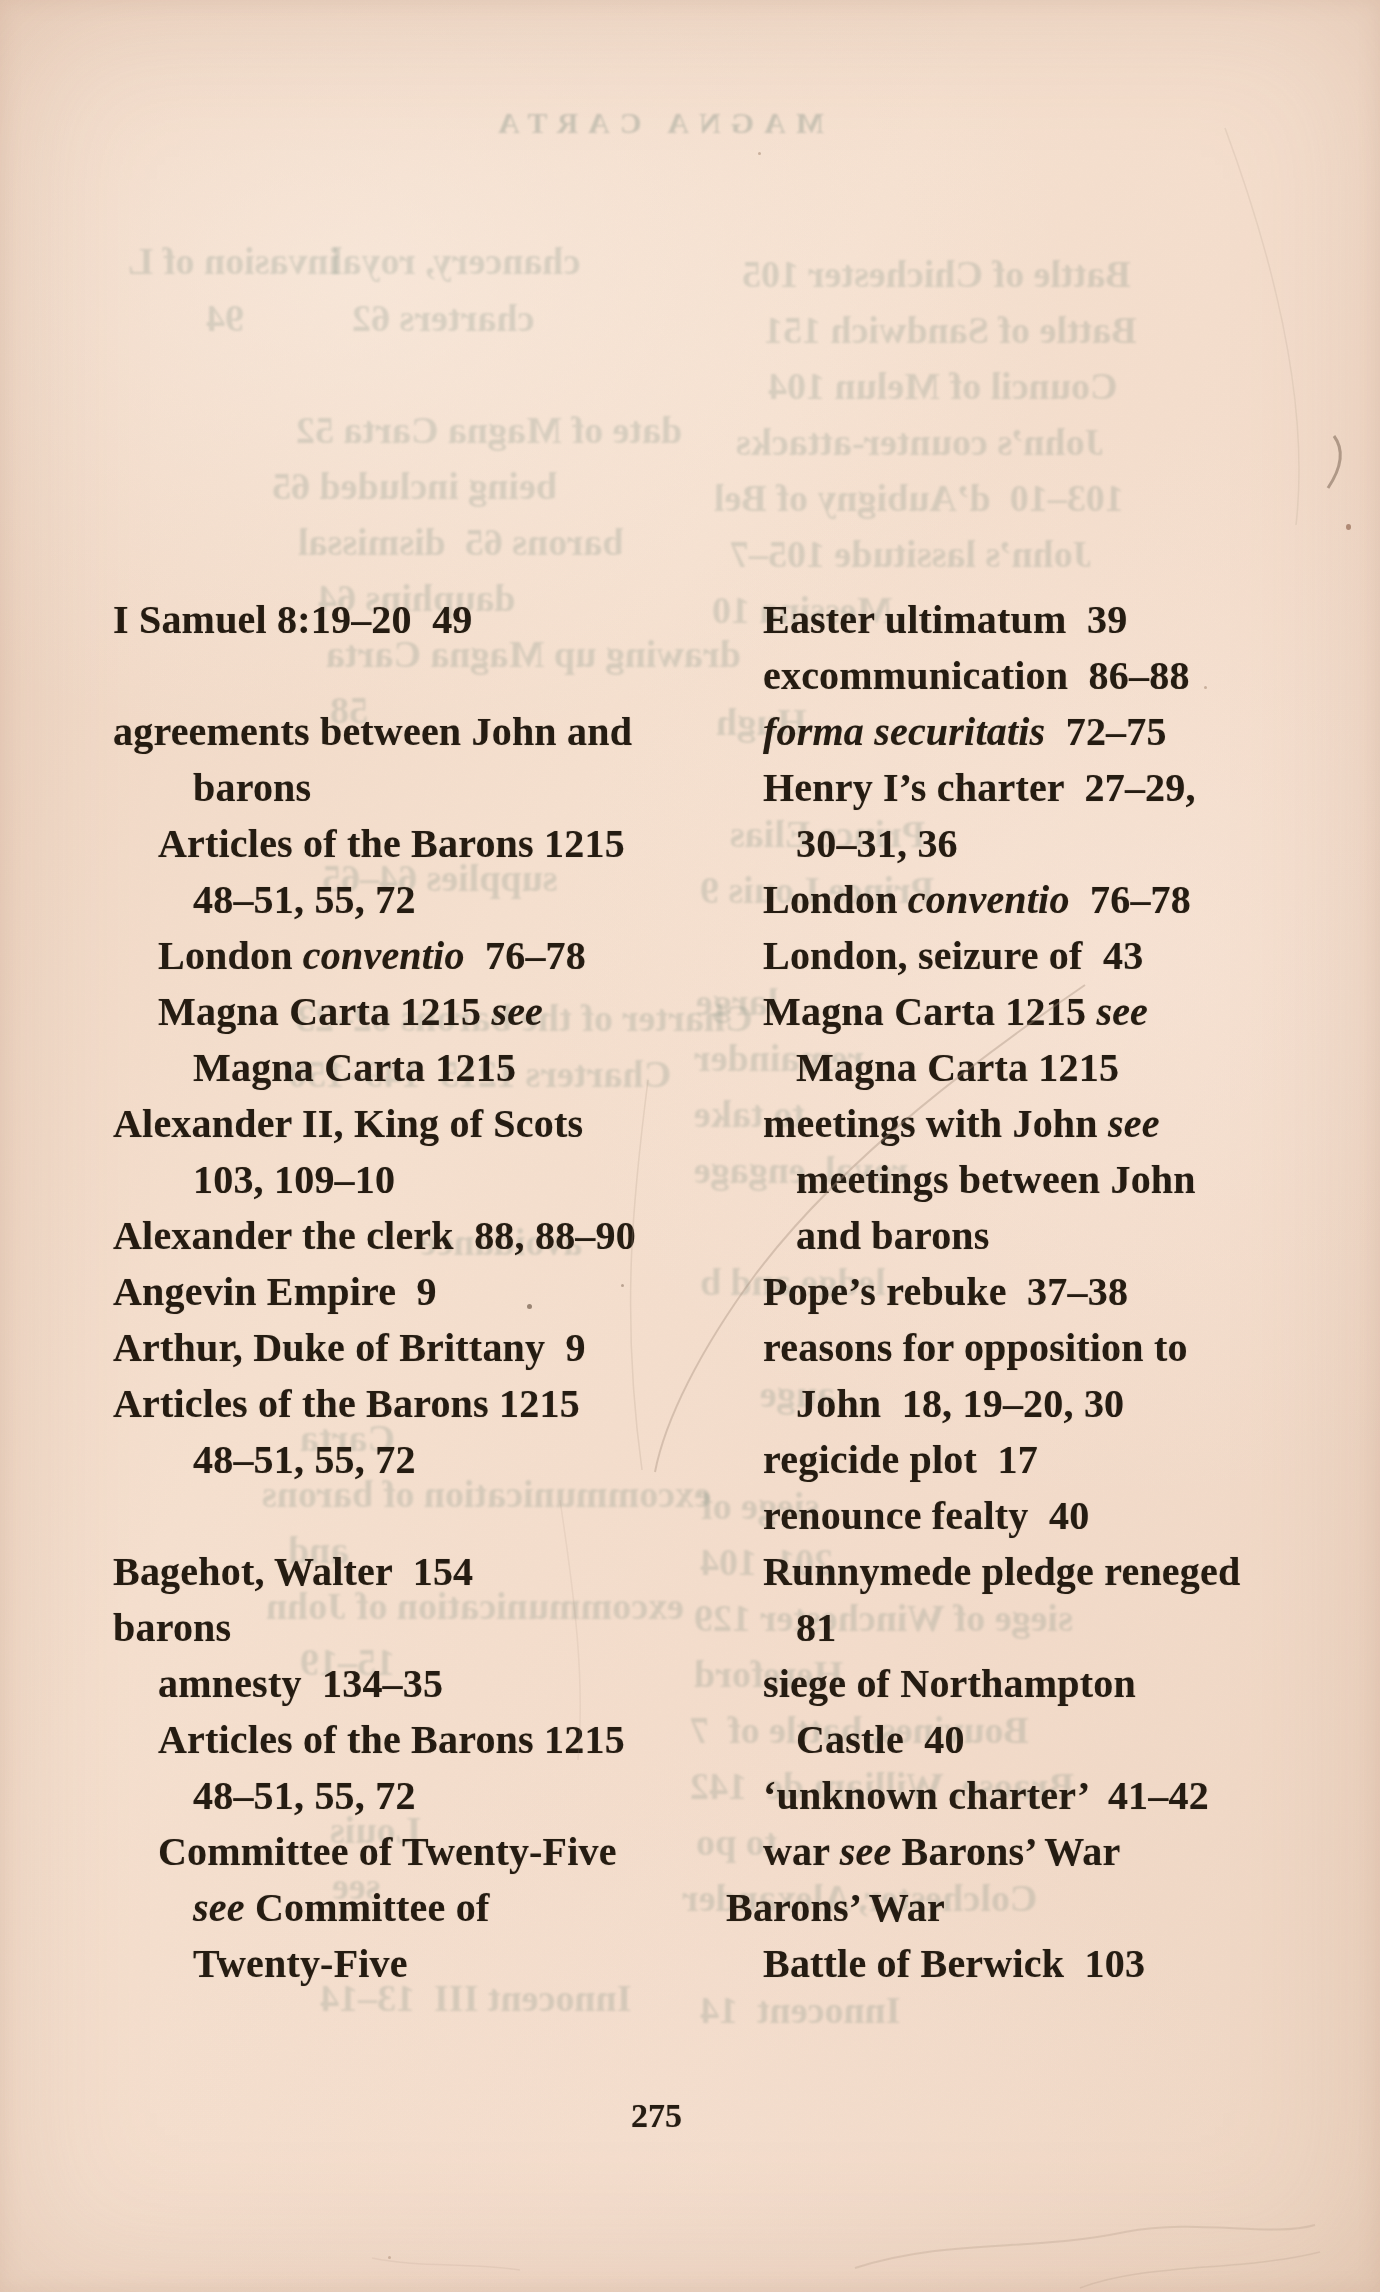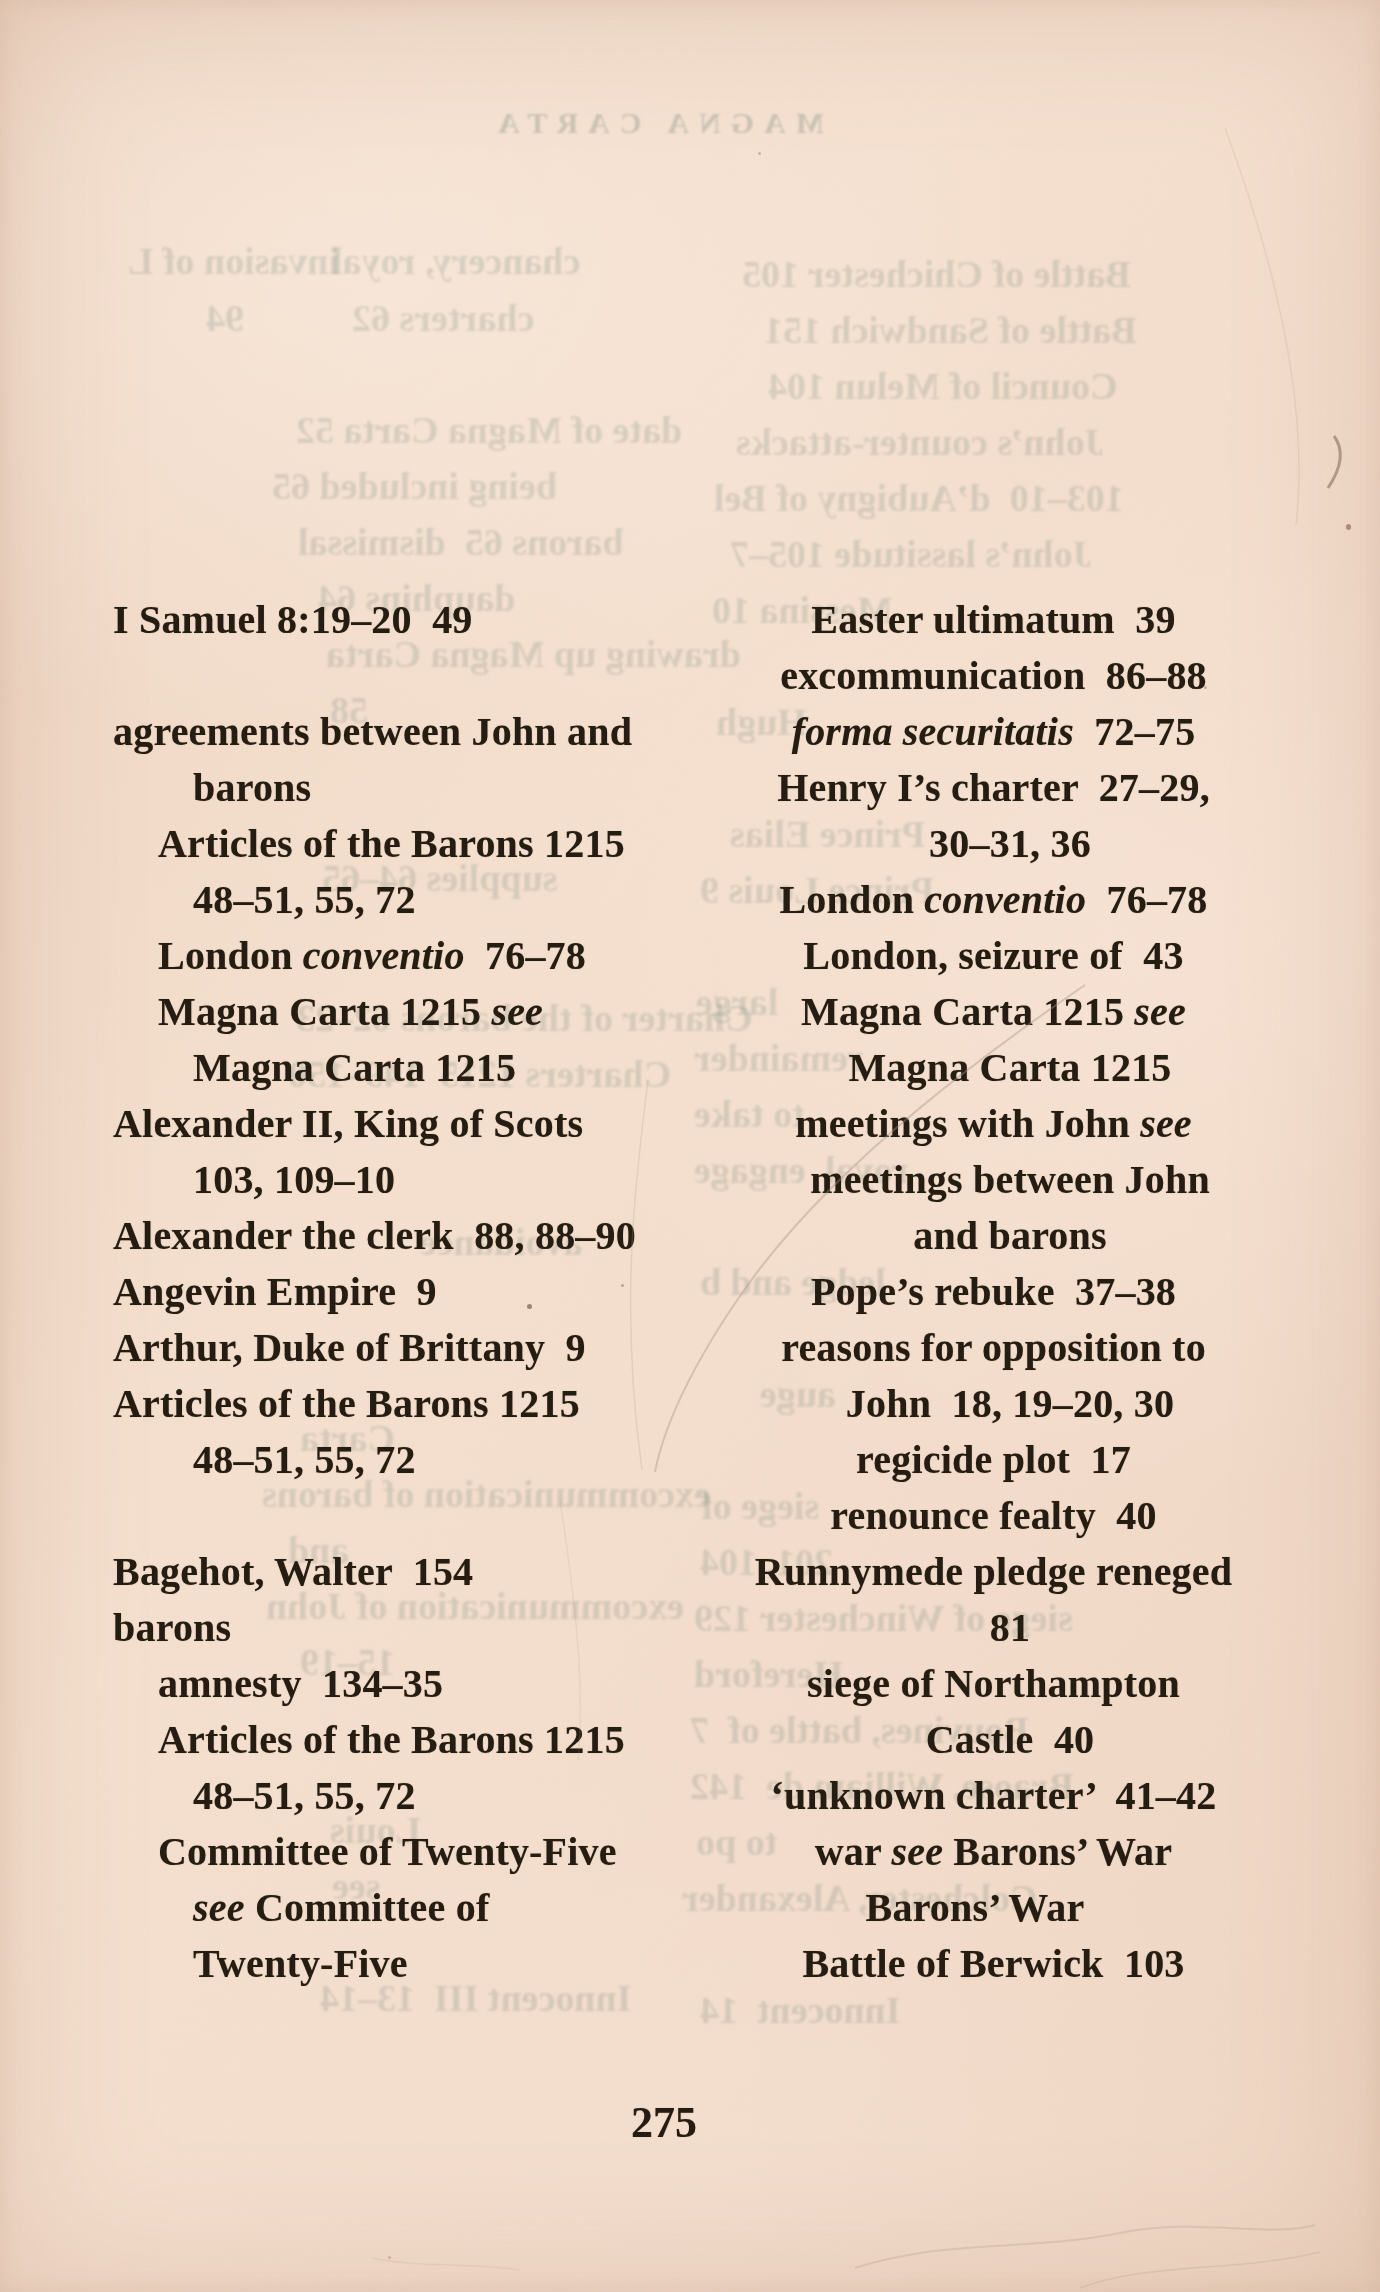--- a/index.html
+++ b/index.html
@@ -21,32 +21,32 @@
     position:absolute;inset:0;pointer-events:none;
     box-shadow: inset 0 0 150px rgba(168,125,96,.22), inset 0 0 22px rgba(172,132,104,.16);
   }
   .grain{position:absolute;inset:0;opacity:.5;}
   .col{
     position:absolute;top:592px;font-size:40px;line-height:56px;
     color:#251c12;white-space:pre;letter-spacing:.2px;
     text-shadow:0 0 1px rgba(37,28,18,.35);
   }
   .col-left{left:113px;width:580px;}
-  .col-right{left:675px;width:600px;text-align:center;}
+  .col-right{left:726px;width:600px;}
   .line{height:56px;}
   .blank{height:56px;}
   .col-left .l0{padding-left:0;}
   .col-left .l1{padding-left:45px;}
   .col-left .l2{padding-left:80px;}
   .col-right .l0{padding-left:0;}
   .col-right .l1{padding-left:37px;}
   .col-right .l2{padding-left:70px;}
   .it{font-style:italic;}
   .page-number{
-    position:absolute;left:631px;top:2097px;font-size:44px;color:#251c12;
+    position:absolute;left:631px;top:2097px;font-size:34px;color:#251c12;
     text-shadow:0 0 1px rgba(37,28,18,.35);
   }
   .ghost{
     position:absolute;transform:scaleX(-1);
     font-size:38px;color:#5f7a6e;opacity:.20;filter:blur(1.2px);
     white-space:pre;line-height:1;
   }
   .ghost-title{
     position:absolute;left:476px;top:106px;width:360px;text-align:center;
     transform:scaleX(-1);font-size:30px;letter-spacing:10px;

